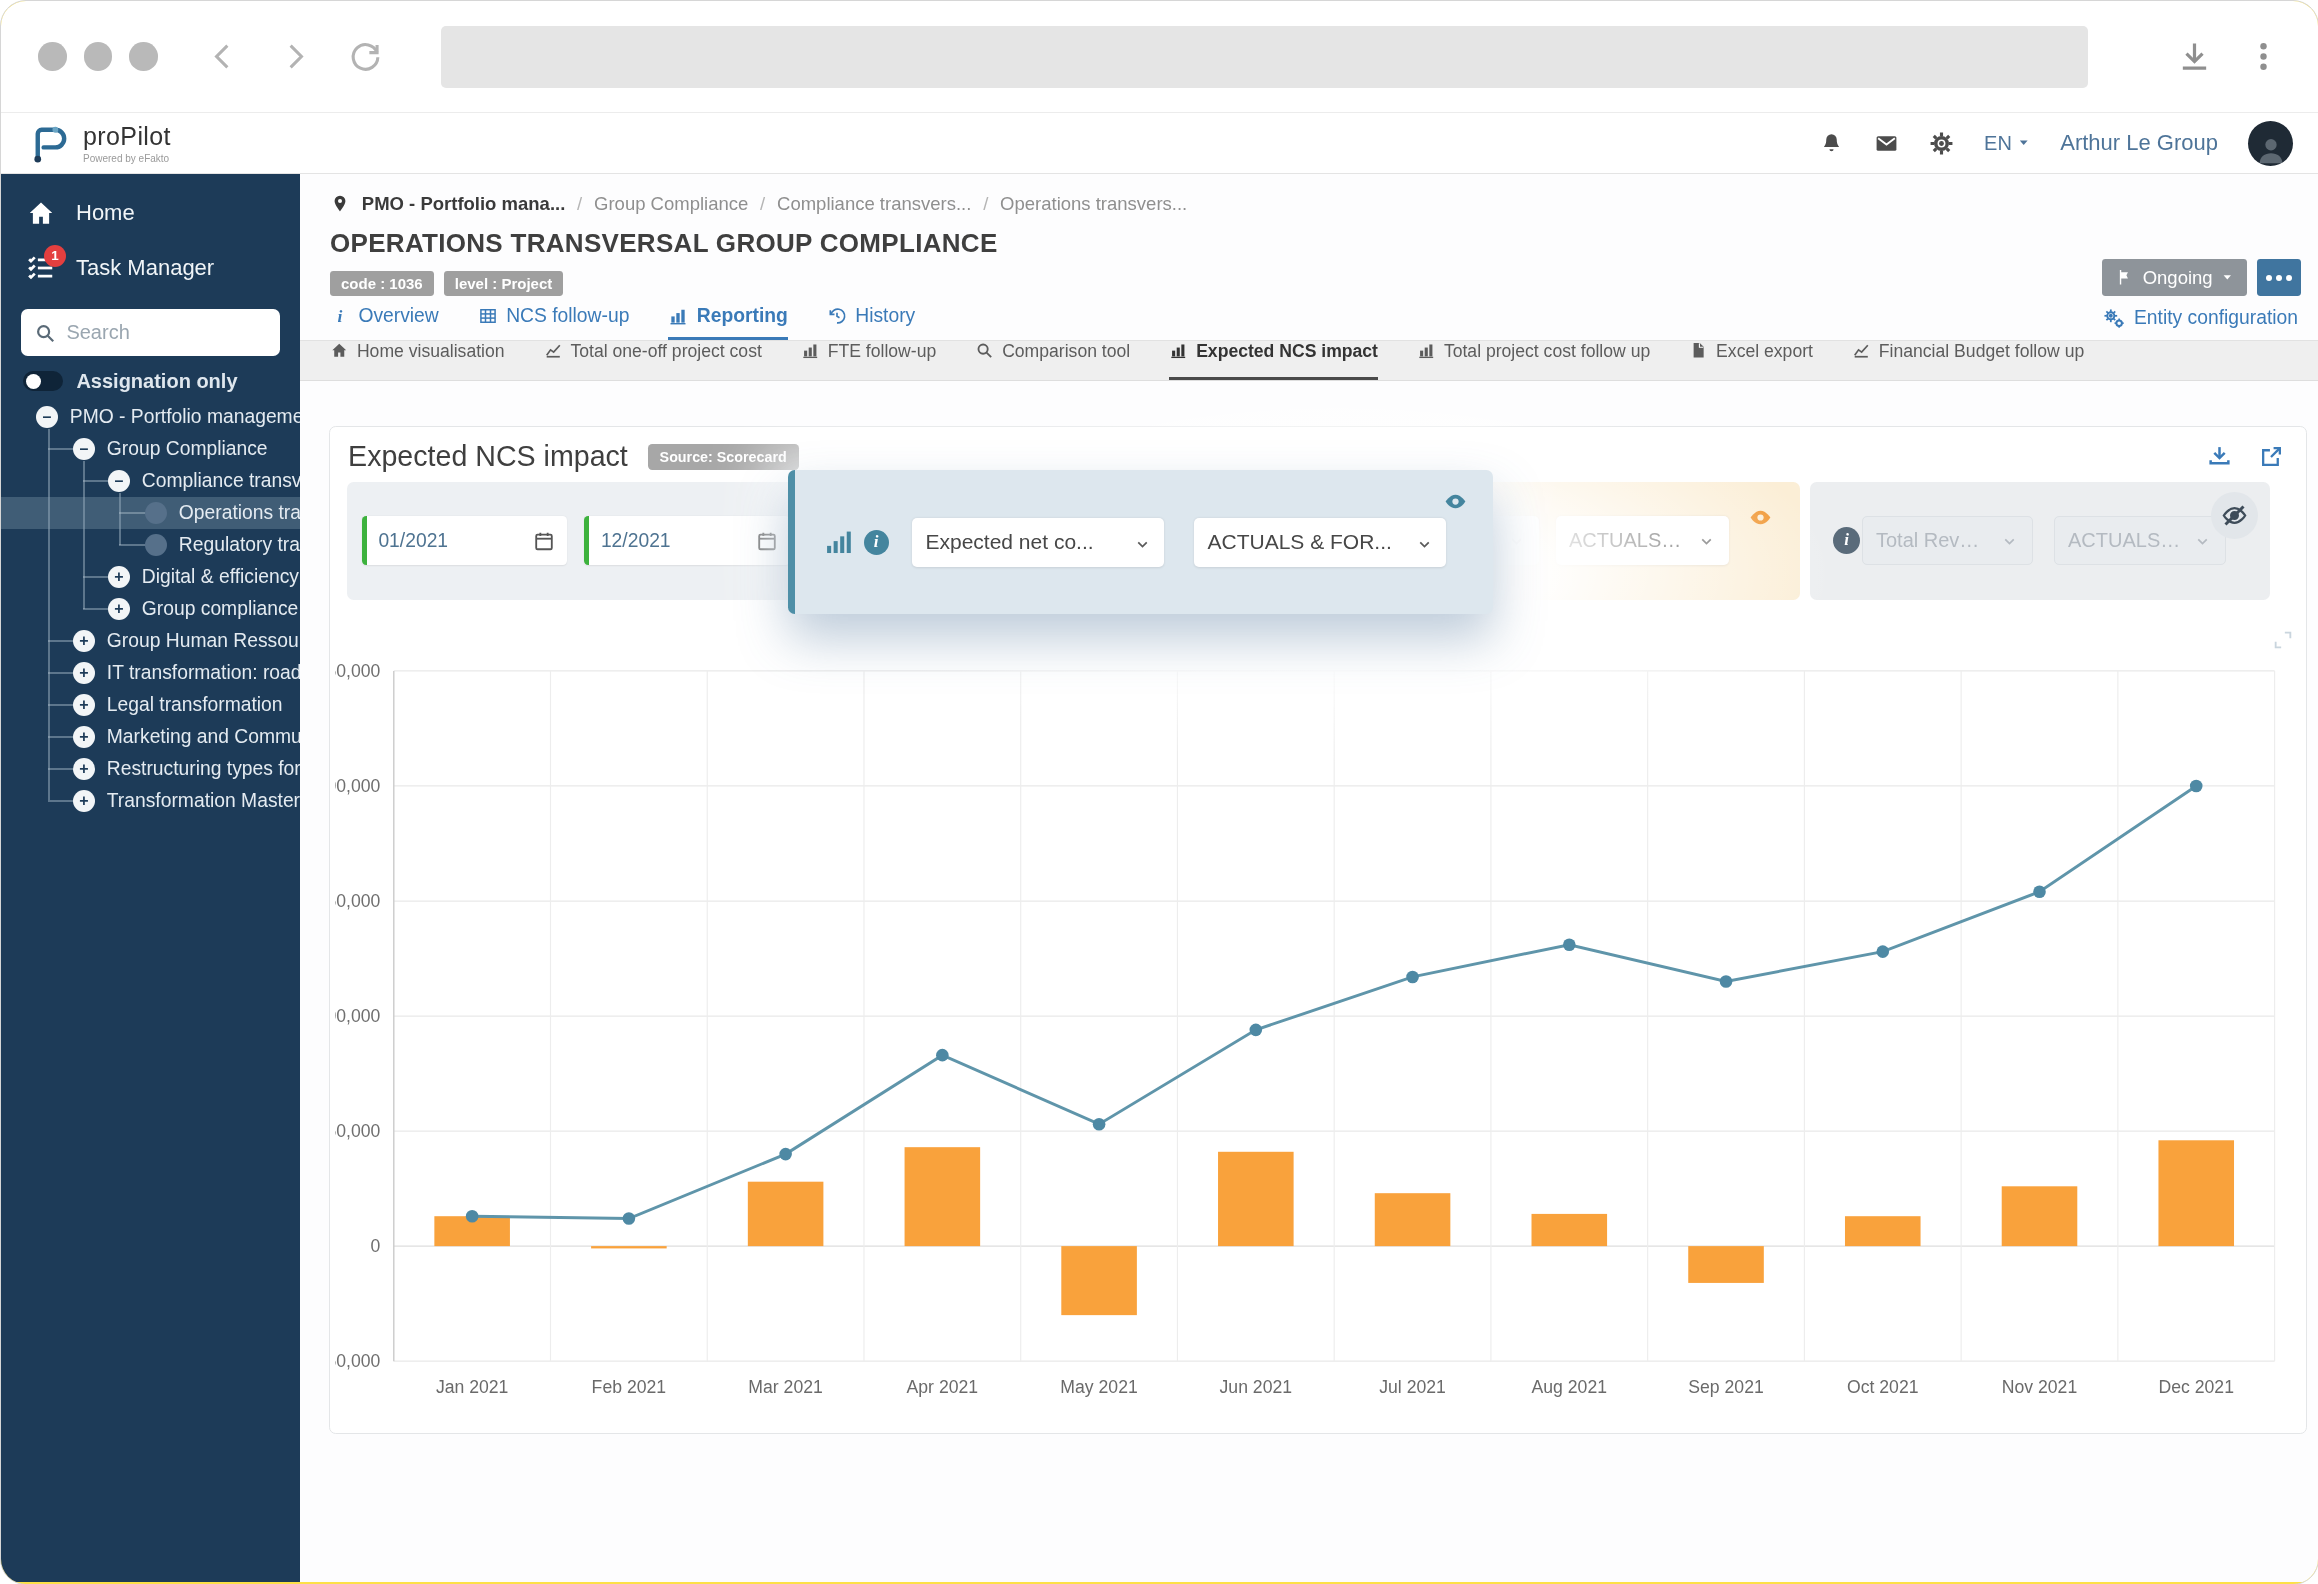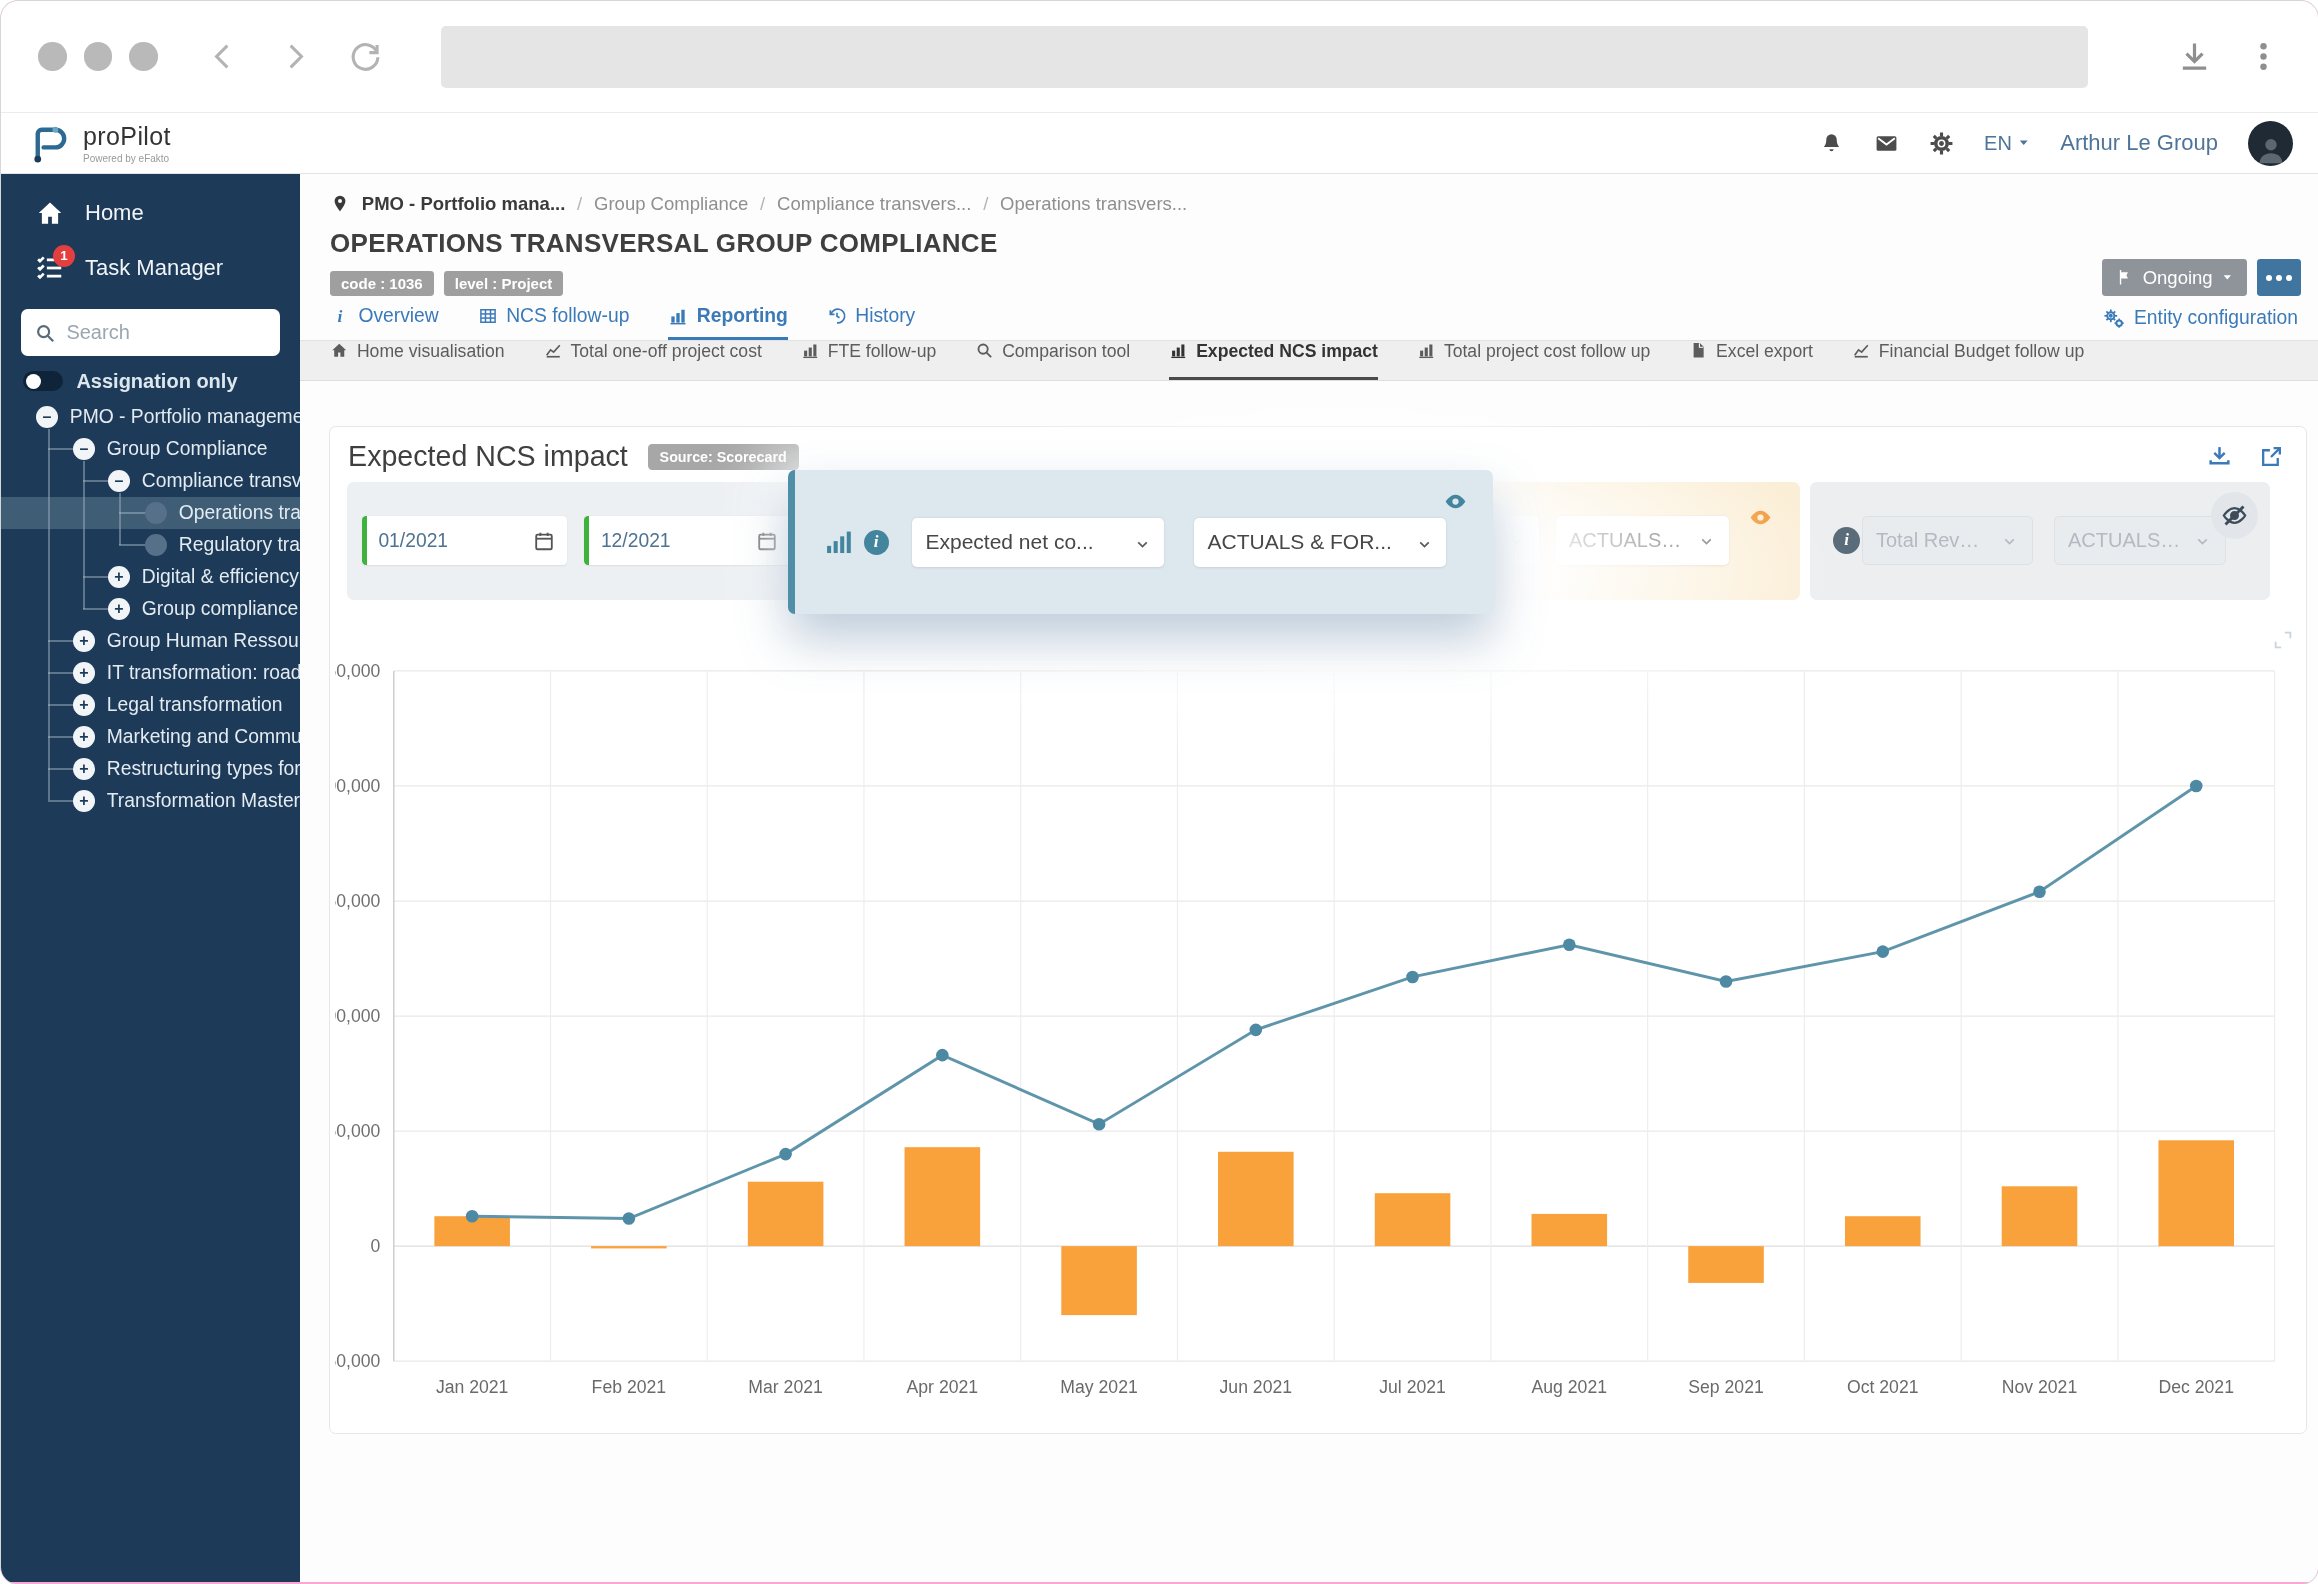--- a/index.html
+++ b/index.html
@@ -1,18 +1,18 @@
 <!DOCTYPE html>
 <html style="font-size:13.4px"><head>
 <meta charset="utf-8">
 <style>
   * { margin:0; padding:0; box-sizing:border-box; }
   body { background:#fff; font-family:"Liberation Sans", sans-serif; }
-  .frame { position:relative; width:2319px; height:1585px; background:#f9a8d4;
-           border:1.7px solid #d6d6d6; border-radius:18px; overflow:hidden; }
+  .frame { position:relative; width:2319px; height:1585px; background:#fde047;
+           border:1.7px solid #d6d6d6; border-radius:26px; overflow:hidden; }
 
   
   .browser-bar { height:111px; display:flex; align-items:center; padding:0 37px; background:#fff; }
   .traffic { display:flex; gap:17px; margin-right:47px; }
   .traffic .dot { width:28.6px; height:28.6px; border-radius:50%; background:#b9b9b9; }
   .nav-ic { width:37px; height:37px; color:#b3b3b3; margin-right:34px; flex:none; }
   .nav-ic svg { width:100%; height:100%; }
   .url-bar { flex:1; height:62px; background:#e5e5e5; border-radius:5px; margin:0 55px 0 23.5px; }
   .right-ic { width:35px; height:35px; color:#8f8f8f; margin-left:34px; flex:none; }
   .right-ic svg { width:100%; height:100%; }
@@ -32,21 +32,21 @@
   .lang svg { width:13.4px; height:13.4px; }
   .user-name { color:#4e7499; font-size:22px; }
   .avatar { width:45px; height:45px; border-radius:50%; background:#1f2a35; display:flex; align-items:flex-end; justify-content:center; overflow:hidden; }
   .avatar svg { width:34px; height:34px; }
 
   
   .app-body { display:flex; height:1408px; }
 
   
   .sidebar { width:299px; background:#1d3b58; color:#e8eef3; flex:none; padding-top:11.8px; position:relative; }
-  .side-item { height:55px; display:flex; align-items:center; gap:20px; padding-left:34px; font-size:22px; color:#f1f5f8; position:relative; }
+  .side-item { height:55px; display:flex; align-items:center; gap:20px; padding-left:25px; font-size:22px; color:#f1f5f8; position:relative; }
   .side-item .si-ic { width:30px; height:30px; color:#fff; position:relative; }
   .side-item .si-ic svg { width:100%; height:100%; }
   .tm-badge { position:absolute; top:-8.4px; right:-10px; min-width:22px; height:22px; border-radius:11px;
               background:#e43f3f; color:#fff; font-size:13.4px; font-weight:bold; display:flex; align-items:center; justify-content:center; padding:0 5px; }
   .side-search { margin:13.4px 20px 8.4px; height:47px; background:#fff; border-radius:6.7px; display:flex; align-items:center; padding:0 13.4px; gap:10px; }
   .side-search svg { width:22px; height:22px; color:#5a6a77; flex:none; }
   .side-search input { border:none; outline:none; flex:1; font-size:20px; color:#333; font-family:"Liberation Sans", sans-serif; background:transparent; }
   .side-search input::placeholder { color:#9aa6b0; }
   .assign-row { display:flex; align-items:center; gap:13.4px; margin:13.4px 22px 8.4px; }
   .toggle { width:40px; height:20px; border-radius:10px; background:#0f2438; position:relative; flex:none; }

